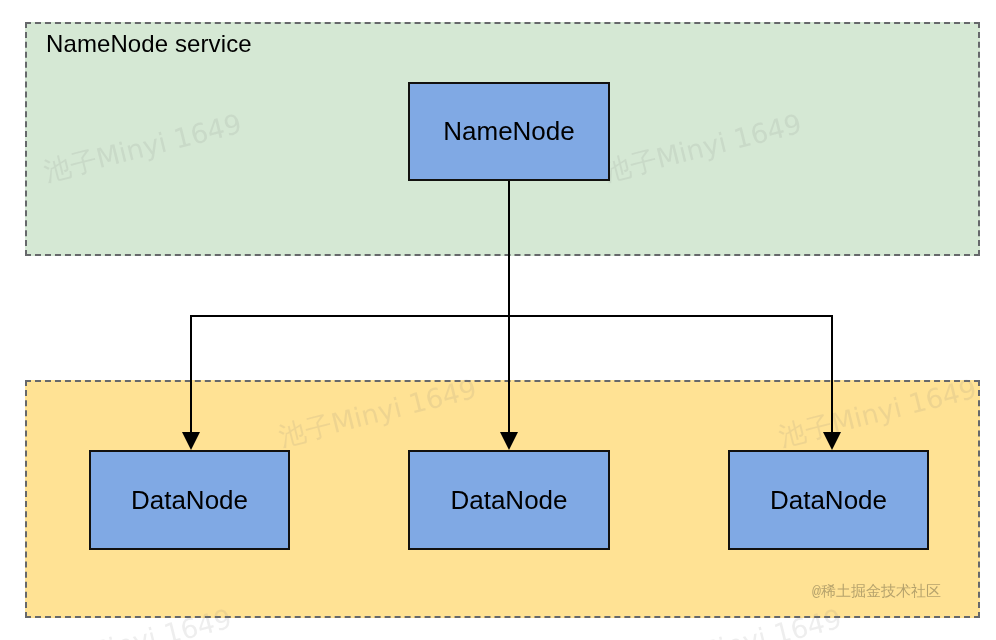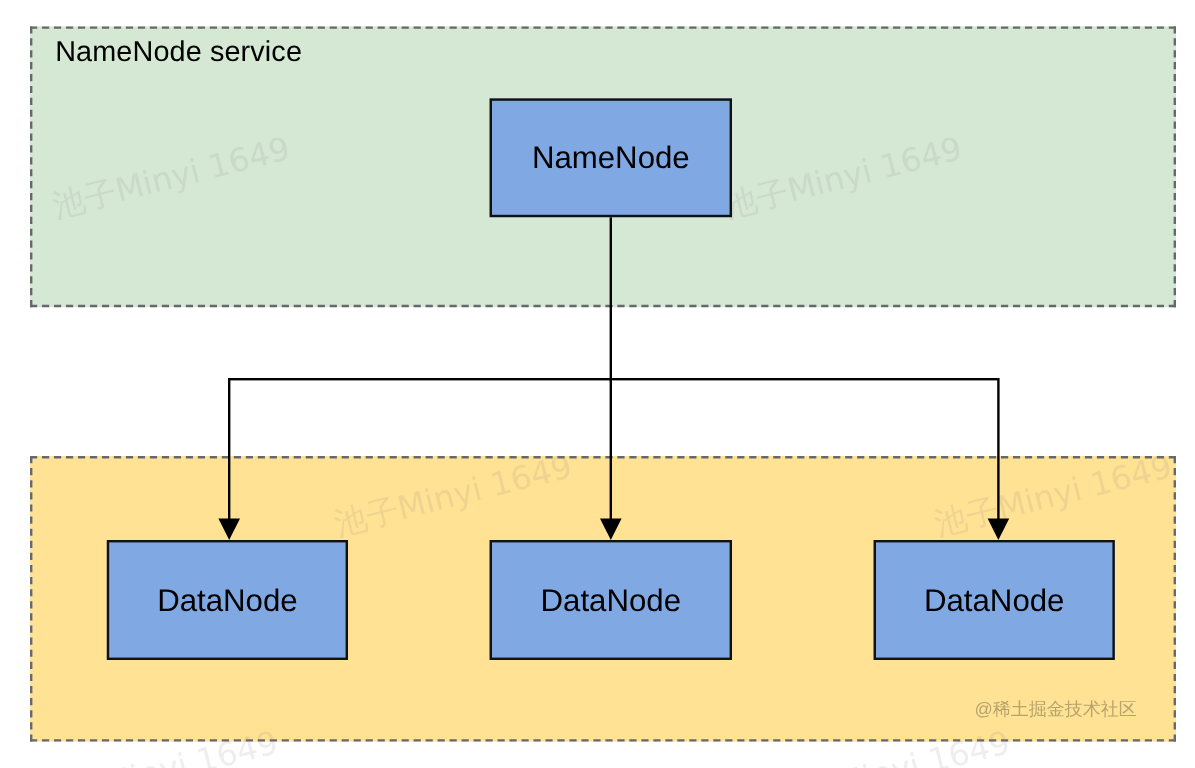--- a/index.html
+++ b/index.html
@@ -118,21 +118,21 @@
   .wm-6 { left: 640px; top: 650px; }
 
   #site-credit {
     position: absolute;
     left: 812px;
     top: 582px;
     font-size: 15px;
     color: rgba(90, 85, 60, 0.45);
     white-space: nowrap;
     z-index: 5;
-    font-family: Liberation Sans, sans-serif;
+    font-family: Liberation Mono, monospace;
   }
 </style>
 </head>
 <body>
 
 <div id="canvas">
 
   <div id="namenode-zone" class="service-zone"></div>
   <div id="namenode-zone-label" class="zone-label">NameNode service</div>
 

